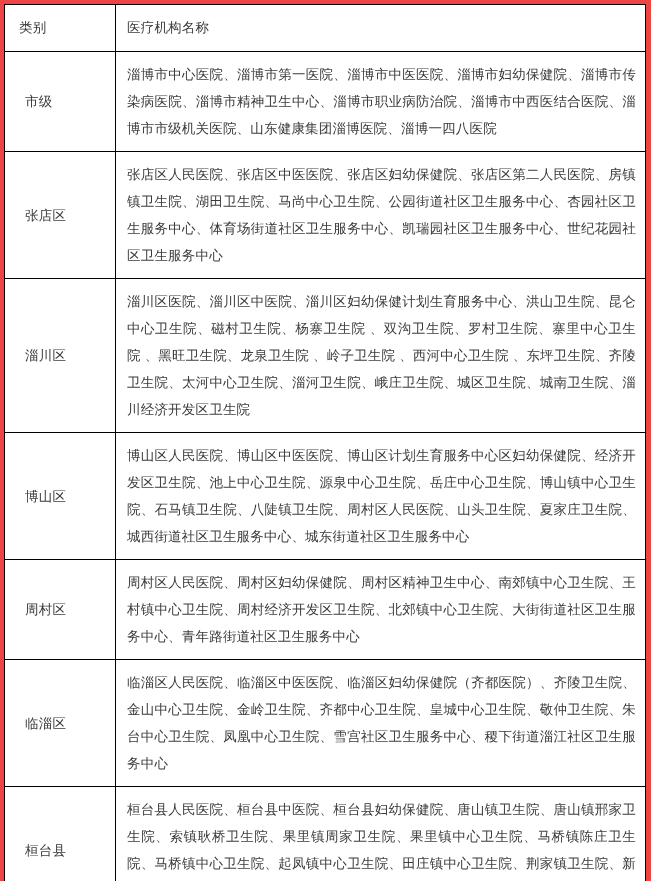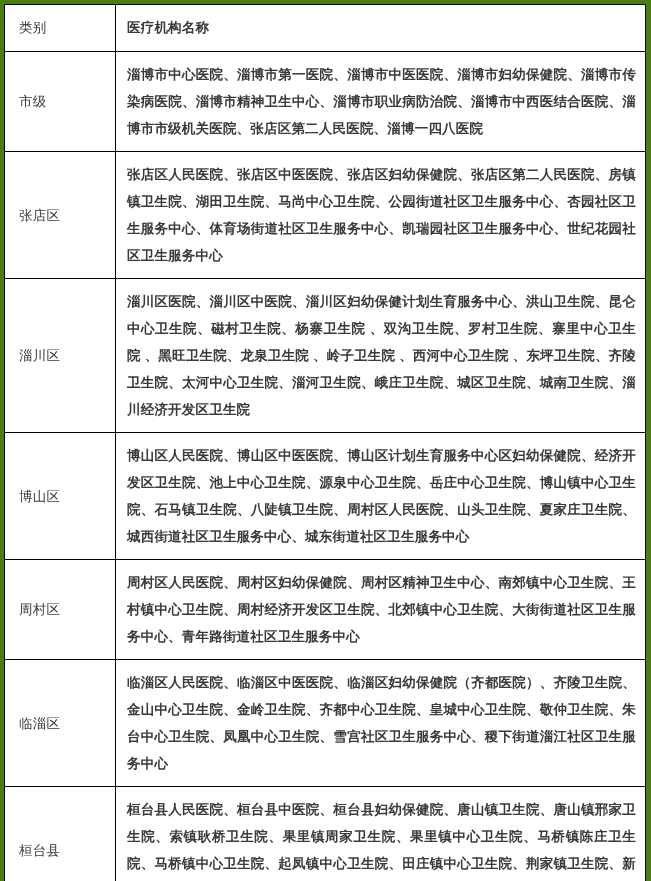--- a/index.html
+++ b/index.html
@@ -11,21 +11,21 @@
     width: 651px;
     height: 881px;
     overflow: hidden;
     font-family: "Liberation Sans", "DejaVu Sans", sans-serif;
   }
 
   .page {
     position: relative;
     width: 651px;
     height: 881px;
-    background: #4d7c0f;
+    background: #ef4444;
     box-sizing: border-box;
   }
 
   table.med-table {
     border-collapse: collapse;
     table-layout: fixed;
     width: 641px;
     margin-left: 4px;
     margin-top: 4px;
     background: #ffffff;
@@ -38,29 +38,28 @@
     border: 1px solid #000000;
     vertical-align: middle;
     color: #3a3a3a;
     font-size: 13.5px;
     line-height: 27px;
     letter-spacing: 0.2px;
   }
 
   td.cat-cell {
     text-align: left;
-    padding: 6px 0 6px 14px;
+    padding: 6px 0 6px 20px;
     white-space: nowrap;
   }
 
   td.names-cell {
     text-align: justify;
     text-justify: inter-character;
     padding: 9px 9px 9px 11px;
-    font-weight: bold;
   }
 
   
   tr.header-row td {
     line-height: 28px;
   }
   tr.header-row td.cat-cell { padding: 9px 0 9px 14px; }
   tr.header-row td.names-cell { padding: 9px 9px 9px 11px; }
 
   
@@ -83,21 +82,21 @@
         <col class="col-names">
       </colgroup>
       <tbody>
         <tr class="header-row">
           <td class="cat-cell">类别</td>
           <td class="names-cell">医疗机构名称</td>
         </tr>
 
         <tr>
           <td class="cat-cell">市级</td>
-          <td class="names-cell">淄博市中心医院、淄博市第一医院、淄博市中医医院、淄博市妇幼保健院、淄博市传染病医院、淄博市精神卫生中心、淄博市职业病防治院、淄博市中西医结合医院、淄博市市级机关医院、张店区第二人民医院、淄博一四八医院</td>
+          <td class="names-cell">淄博市中心医院、淄博市第一医院、淄博市中医医院、淄博市妇幼保健院、淄博市传染病医院、淄博市精神卫生中心、淄博市职业病防治院、淄博市中西医结合医院、淄博市市级机关医院、山东健康集团淄博医院、淄博一四八医院</td>
         </tr>
 
         <tr>
           <td class="cat-cell">张店区</td>
           <td class="names-cell">张店区人民医院、张店区中医医院、张店区妇幼保健院、张店区第二人民医院、房镇镇卫生院、湖田卫生院、马尚中心卫生院、公园街道社区卫生服务中心、杏园社区卫生服务中心、体育场街道社区卫生服务中心、凯瑞园社区卫生服务中心、世纪花园社区卫生服务中心</td>
         </tr>
 
         <tr>
           <td class="cat-cell">淄川区</td>
           <td class="names-cell">淄川区医院、淄川区中医院、淄川区妇幼保健计划生育服务中心、洪山卫生院、昆仑中心卫生院、磁村卫生院、杨寨卫生院 、双沟卫生院、罗村卫生院、寨里中心卫生院 、黑旺卫生院、龙泉卫生院 、岭子卫生院 、西河中心卫生院 、东坪卫生院、齐陵卫生院、太河中心卫生院、淄河卫生院、峨庄卫生院、城区卫生院、城南卫生院、淄川经济开发区卫生院</td>

